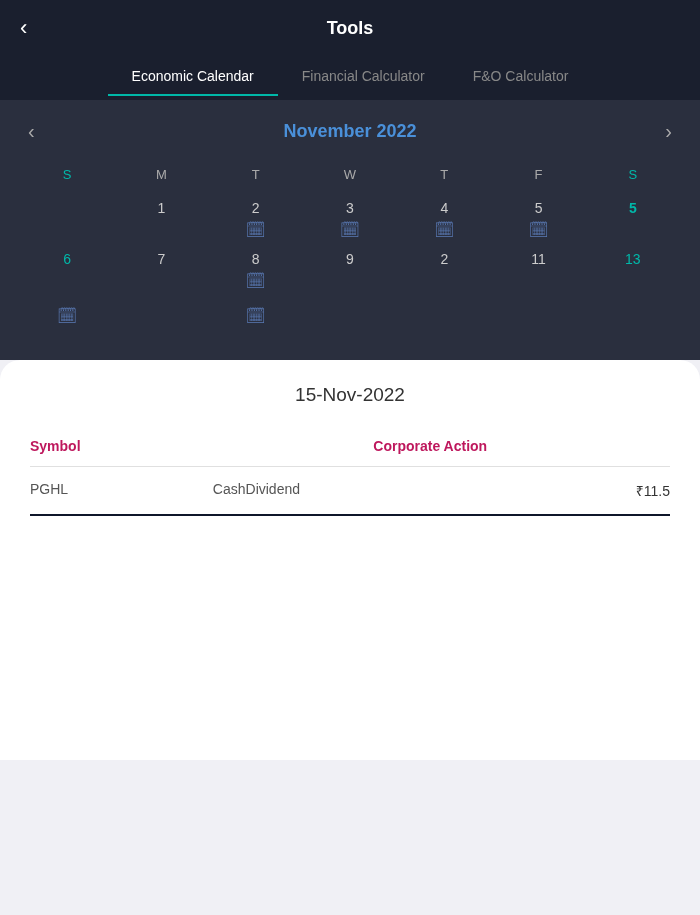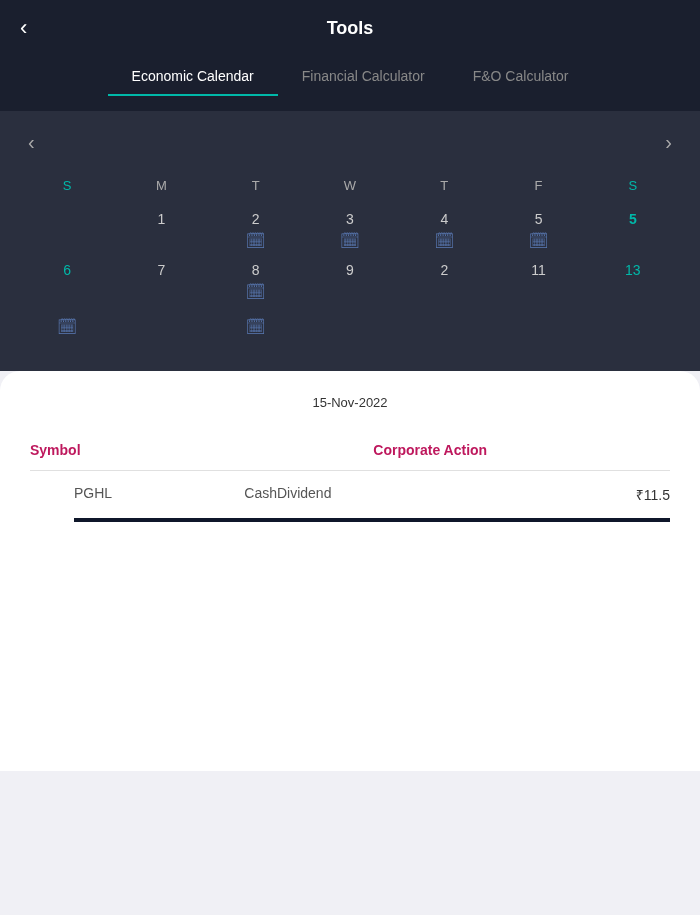--- a/index.html
+++ b/index.html
@@ -37,21 +37,21 @@
       font-size: 18px;
       font-weight: 700;
     }
 
     
     .tabs {
       background: #1a1f2e;
       display: flex;
       justify-content: center;
       gap: 0;
-      padding-bottom: 15px;
+      padding-bottom: 4px;
     }
 
     .tab {
       padding: 12px 24px;
       font-size: 14px;
       color: #888;
       cursor: pointer;
       position: relative;
       white-space: nowrap;
     }
@@ -150,21 +150,21 @@
     .bottom-sheet {
       background: #fff;
       border-radius: 20px 20px 0 0;
       padding: 24px 30px;
       flex: 1;
       min-height: 400px;
     }
 
     .sheet-date {
       text-align: center;
-      font-size: 13px;
+      font-size: 19px;
       color: #333;
       font-weight: 500;
       margin-bottom: 24px;
     }
 
     .table-container {
       width: 100%;
     }
 
     .table-header {
@@ -181,22 +181,21 @@
     }
 
     .table-header-cell:last-child {
       text-align: right;
     }
 
     .table-row {
       display: grid;
       grid-template-columns: 1fr 1.5fr 1fr;
       padding: 14px 0;
-      border-bottom: 4px solid #0f172a;
-      margin-left: 44px;
+      border-bottom: 2px solid #0f172a;
     }
 
     .table-cell {
       font-size: 14px;
       color: #555;
     }
 
     .table-cell:last-child {
       text-align: right;
       color: #333;
@@ -219,20 +218,21 @@
   </div>
   <div class="tab">
     <span>F&amp;O Calculator</span>
   </div>
 </div>
 
 <div class="calendar-section">
 
   <div class="calendar-nav">
     <span class="nav-arrow">‹</span>
+    <span class="month-title">November 2022</span>
     <span class="nav-arrow">›</span>
   </div>
 
   <div class="calendar-grid">
 
     <div class="day-header sunday">S</div>
     <div class="day-header">M</div>
     <div class="day-header">T</div>
     <div class="day-header">W</div>
     <div class="day-header">T</div>

